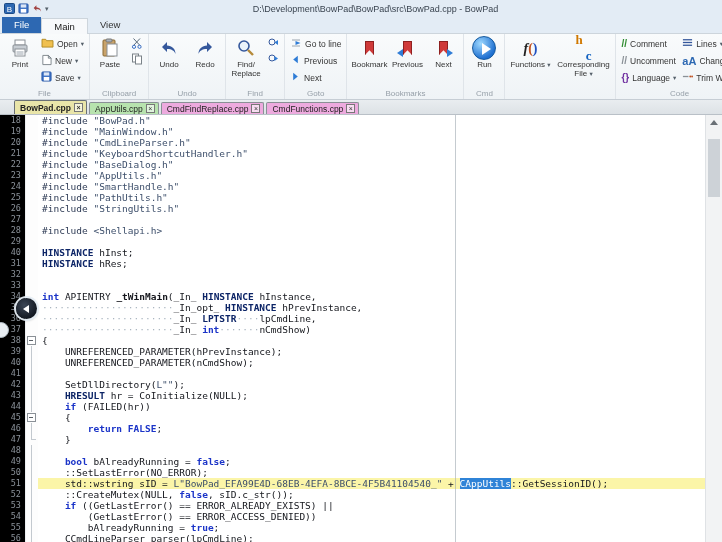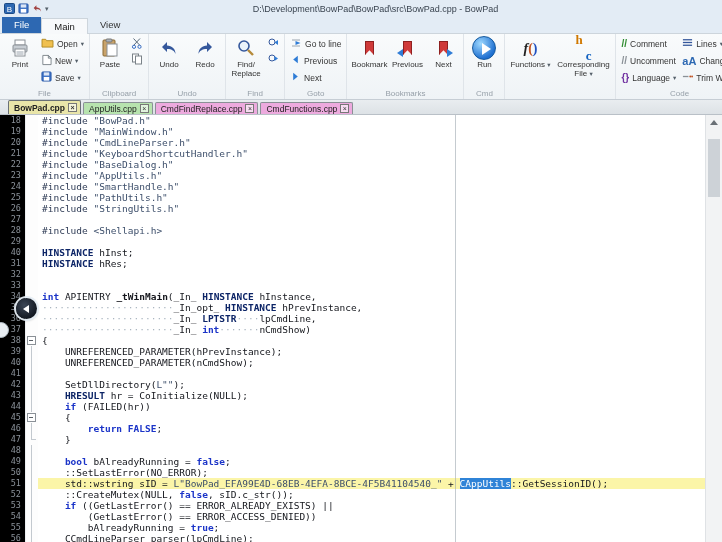--- a/index.html
+++ b/index.html
@@ -46,21 +46,21 @@
   .hcic { position:relative; width:20px; height:20px; display:inline-block; font-family:"Liberation Serif", serif; font-weight:bold; }
   .hcic .h { position:absolute; left:2px; top:-3px; color:#d07800; font-size:13px; }
   .hcic .c { position:absolute; right:2px; bottom:-2px; color:#1060c0; font-size:13px; }
   .cmt { color:#2e8b2e; font-weight:bold; font-size:10px; }
   .unc { color:#8a9096; font-weight:bold; font-size:10px; }
   .lng { color:#7030a0; font-weight:bold; font-size:10px; }
   .aA { color:#2d68b2; font-weight:bold; font-size:11px; }
   .mirror { transform:scaleX(-1); }
 
   
-  .tabstrip { position:absolute; left:0; top:100px; right:0; height:15px; background:linear-gradient(#e9edf0,#dde2e6); border-bottom:1px solid #b9c0c7; display:flex; align-items:flex-end; padding-left:8px; gap:2px; z-index:2; }
+  .tabstrip { position:absolute; left:0; top:100px; right:0; height:15px; background:linear-gradient(#e9edf0,#dde2e6); border-bottom:1px solid #b9c0c7; display:flex; align-items:flex-end; padding-left:14px; gap:2px; z-index:2; }
   .ftab { height:12px; display:flex; align-items:center; gap:3px; font-size:8.5px; padding:0 3px 0 5px; border:1px solid #8a9096; border-bottom:none; border-radius:2px 2px 0 0; color:#222; }
   .ftab.active { height:14px; font-weight:bold; border-color:#6a7076; }
   .ftab-close { width:9px; height:9px; line-height:8px; font-size:7px; text-align:center; border:1px solid #777; background:rgba(255,255,255,.6); color:#333; }
 
   
   .editor { position:absolute; left:0; top:115px; right:17px; bottom:0; background:#fff; overflow:hidden; }
   .line { display:flex; height:11px; line-height:11px; font-family:"DejaVu Sans Mono", monospace; font-size:9.5px; }
   .num { width:26px; flex:none; text-align:right; padding-right:4px; background:#000000; color:#8a9199; font-size:8.5px; border-right:1px solid #eceef0; }
   .fold { width:12px; flex:none; background:#fdfdfd; position:relative; }
   .fold.line::before, .fold.end::before { content:""; position:absolute; left:5px; top:0; bottom:0; width:1px; background:#c3c9cf; }

